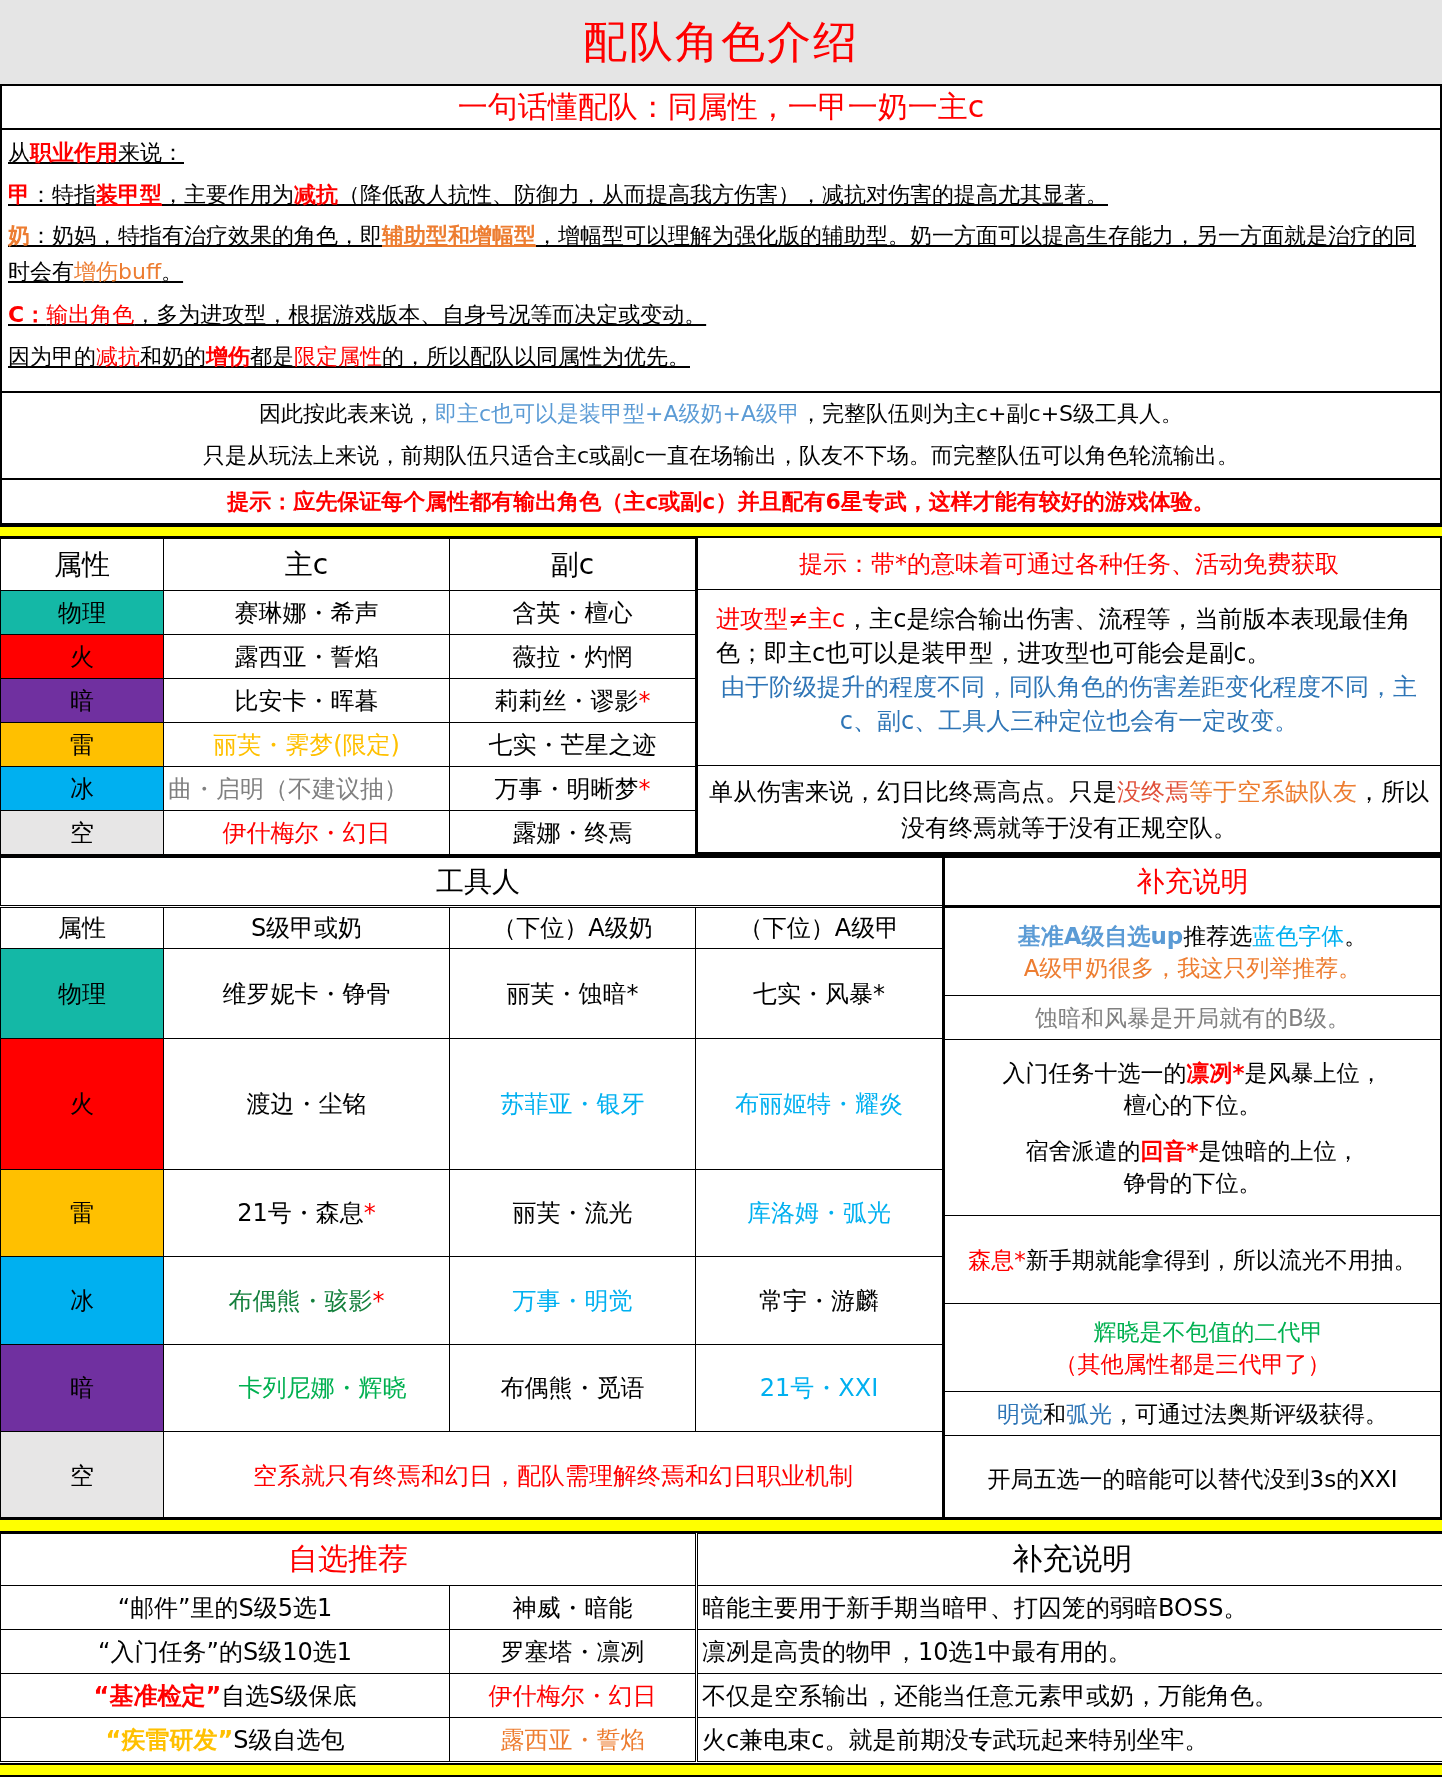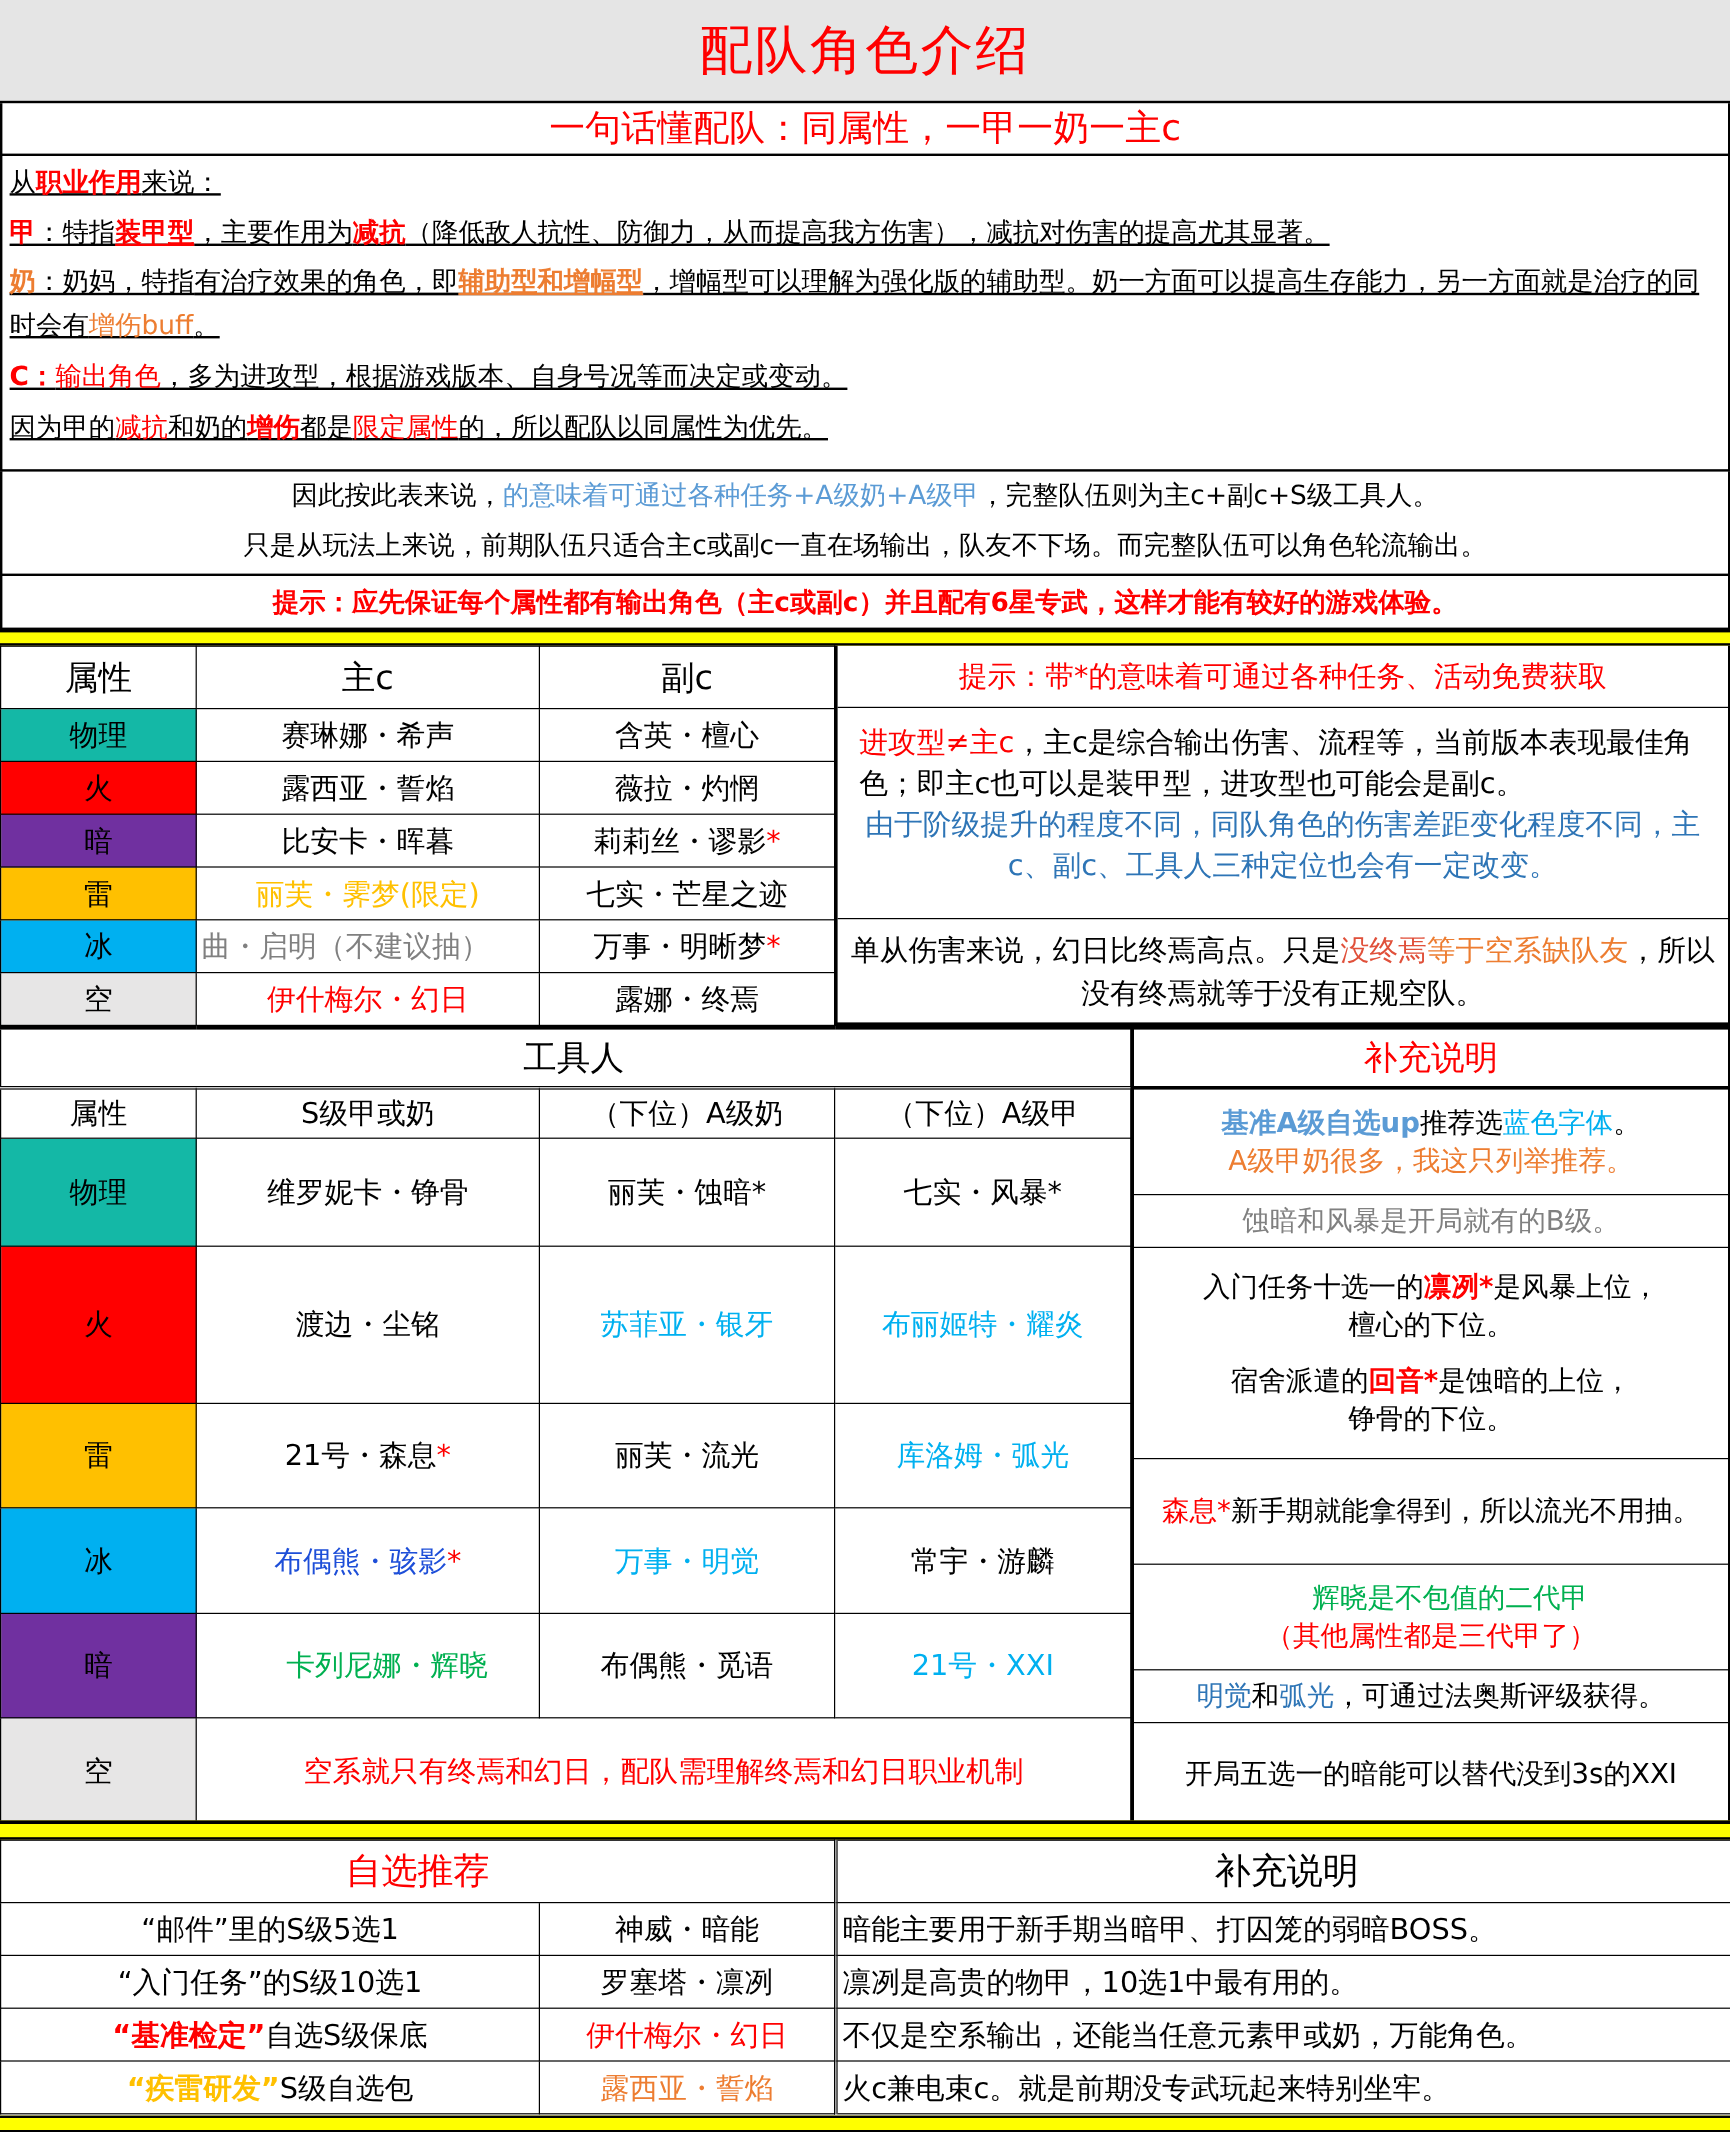--- a/index.html
+++ b/index.html
@@ -80,21 +80,21 @@
   <p>
     <span class="red bold">C：</span><span class="red">输出角色</span><span>，多为进攻型，根据游戏版本、自身号况等而决定或变动。</span>
   </p>
   <p>
     <span>因为甲的</span><span class="red">减抗</span><span>和奶的</span><span class="red bold">增伤</span><span>都是</span><span class="red">限定属性</span><span>的，所以配队以同属性为优先。</span>
   </p>
 </div>
 
 <div class="abs mid">
   <p>
-    <span>因此按此表来说，</span><span class="blue">的意味着可通过各种任务+A级奶+A级甲</span><span>，完整队伍则为主c+副c+S级工具人。</span>
+    <span>因此按此表来说，</span><span class="blue">即主c也可以是装甲型+A级奶+A级甲</span><span>，完整队伍则为主c+副c+S级工具人。</span>
   </p>
   <p>只是从玩法上来说，前期队伍只适合主c或副c一直在场输出，队友不下场。而完整队伍可以角色轮流输出。</p>
 </div>
 
 <div class="abs tip">
   <span>提示：应先保证每个属性都有输出角色（主c或副c）并且配有6星专武，这样才能有较好的游戏体验。</span>
 </div>
 
 <div class="abs yellow" style="top:525px;height:13px;"></div>
 
@@ -184,21 +184,21 @@
     <td class="lightblue">布丽姬特・耀炎</td>
   </tr>
   <tr>
     <td class="attr-thunder" style="height:87px;">雷</td>
     <td><span>21号・森息</span><span class="star">*</span></td>
     <td>丽芙・流光</td>
     <td class="lightblue">库洛姆・弧光</td>
   </tr>
   <tr>
     <td class="attr-ice" style="height:88px;">冰</td>
-    <td><span style="color:#1d4ed8">布偶熊・骇影</span><span class="star">*</span></td>
+    <td><span style="color:#15803d">布偶熊・骇影</span><span class="star">*</span></td>
     <td class="lightblue">万事・明觉</td>
     <td>常宇・游麟</td>
   </tr>
   <tr>
     <td class="attr-dark" style="height:87px;">暗</td>
     <td class="green">卡列尼娜・辉晓</td>
     <td>布偶熊・觅语</td>
     <td class="lightblue">21号・XXI</td>
   </tr>
   <tr>

